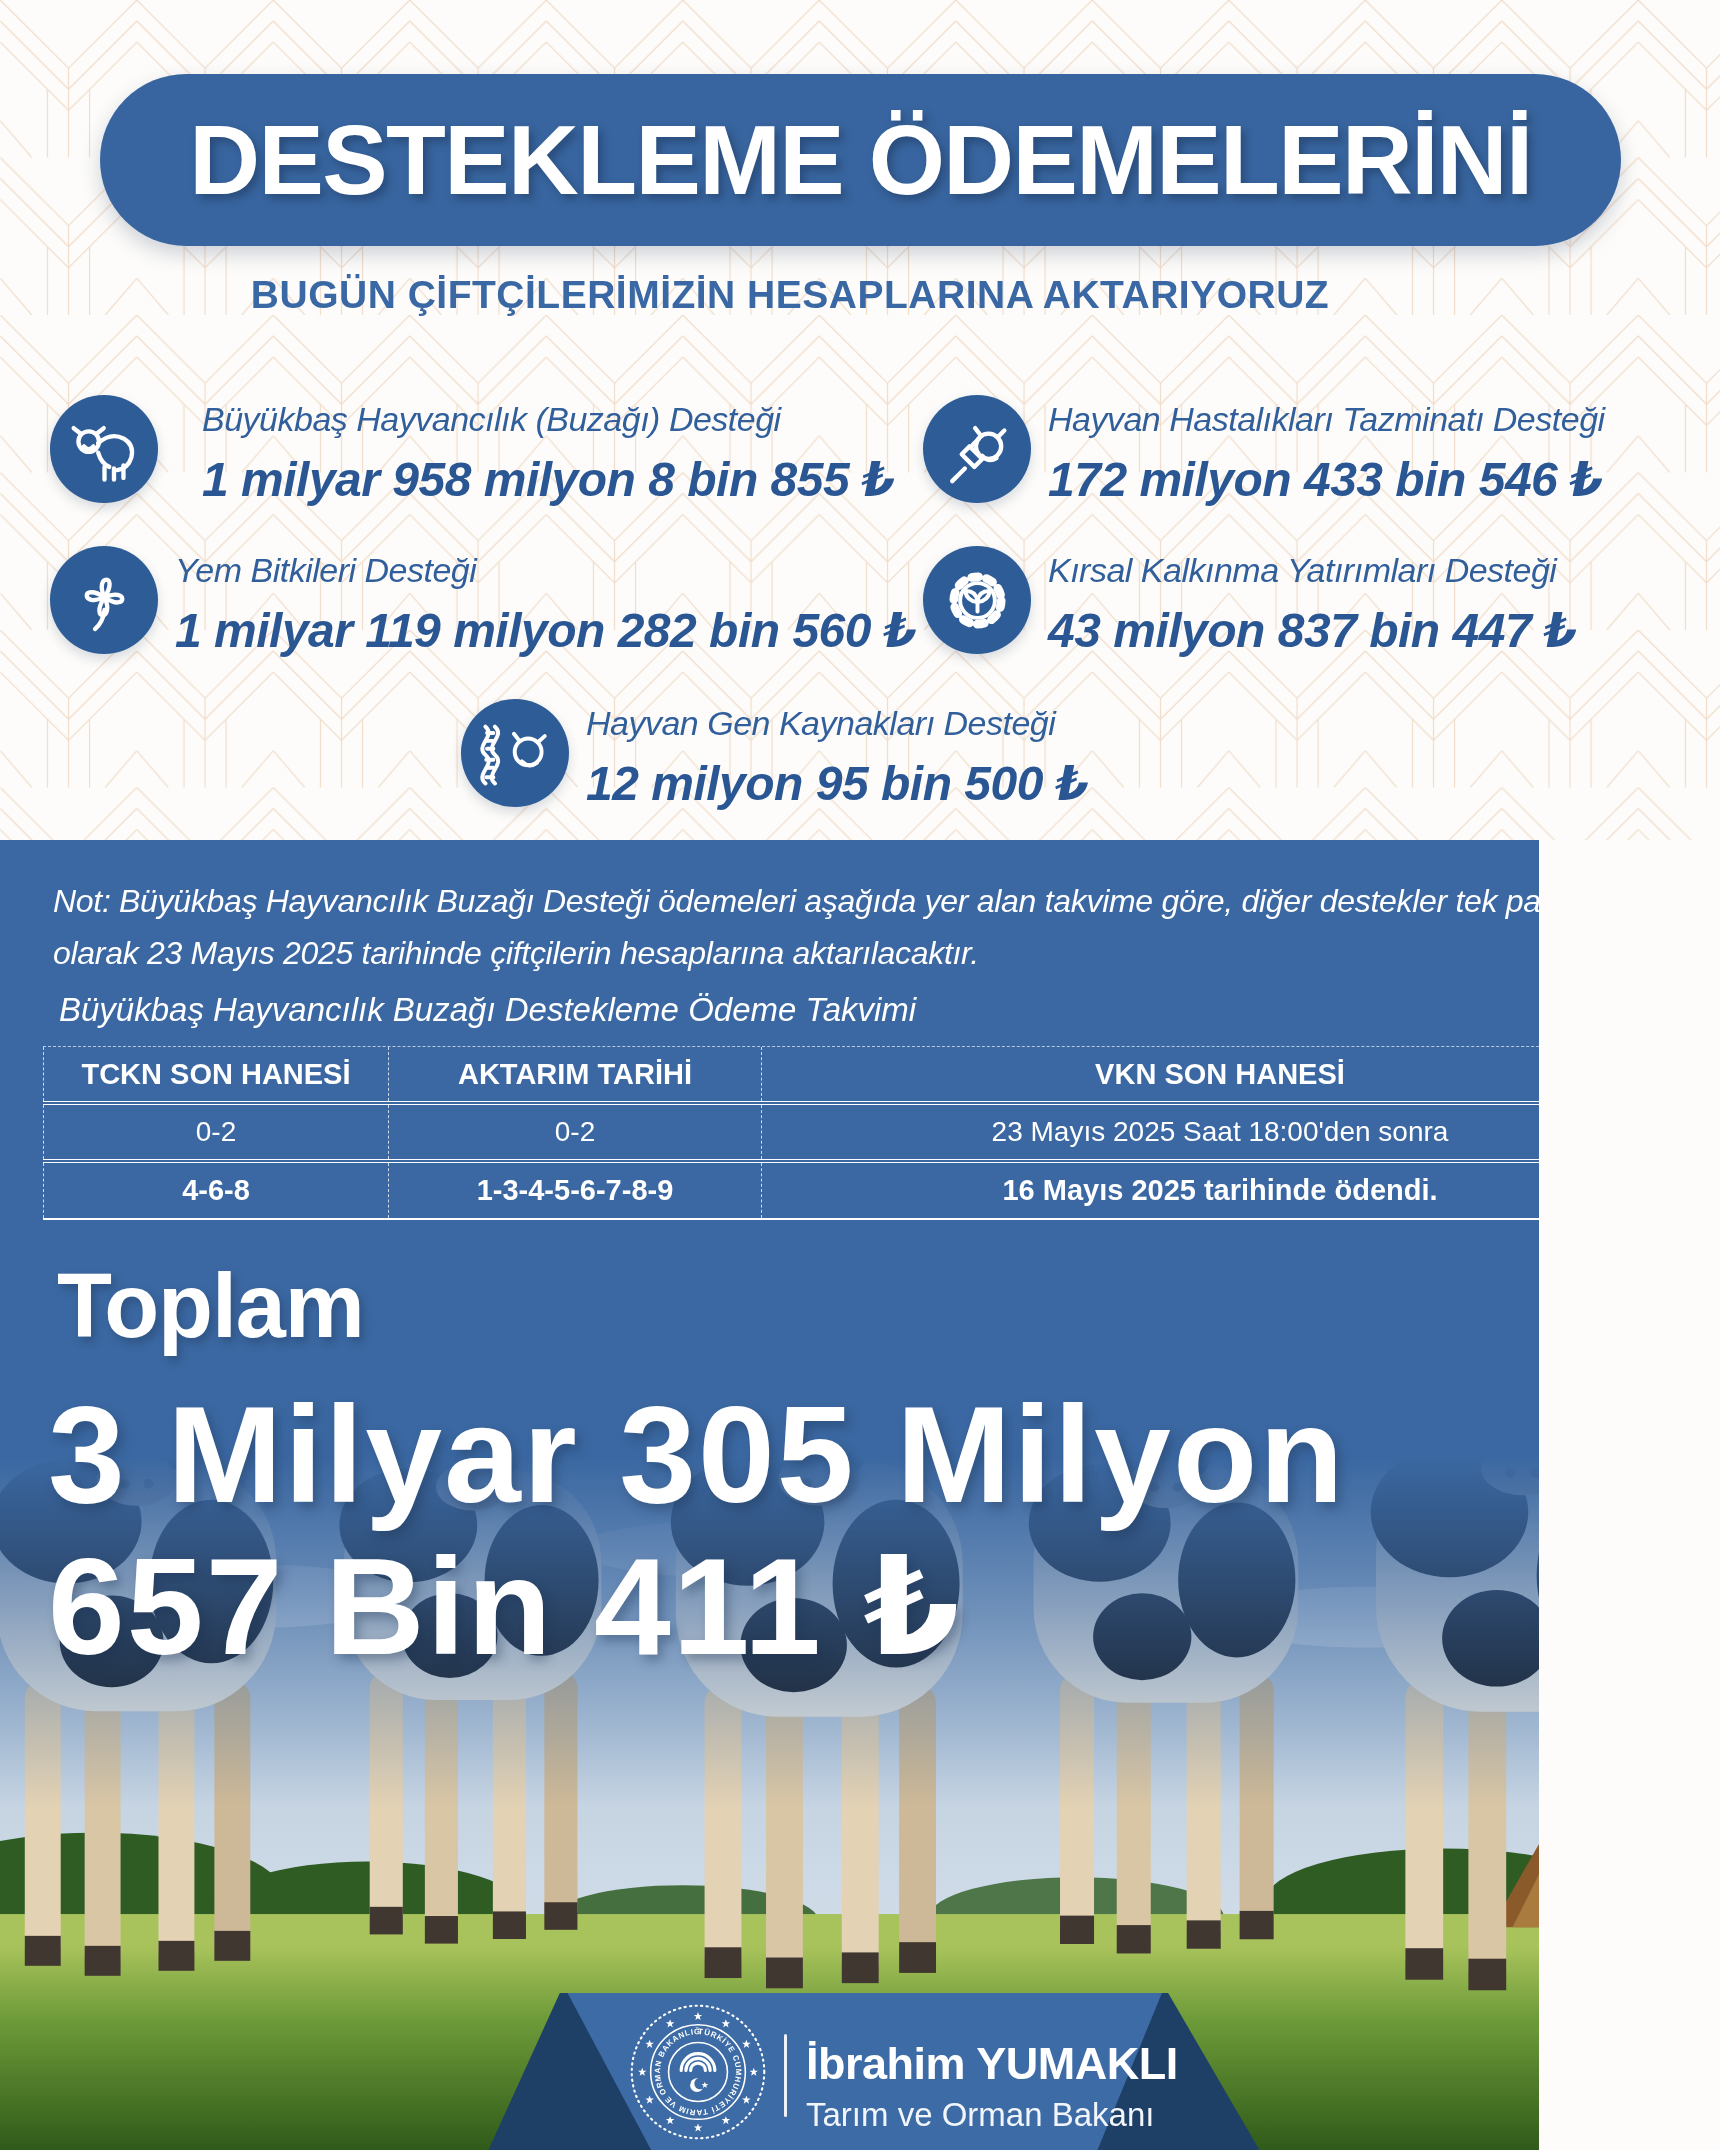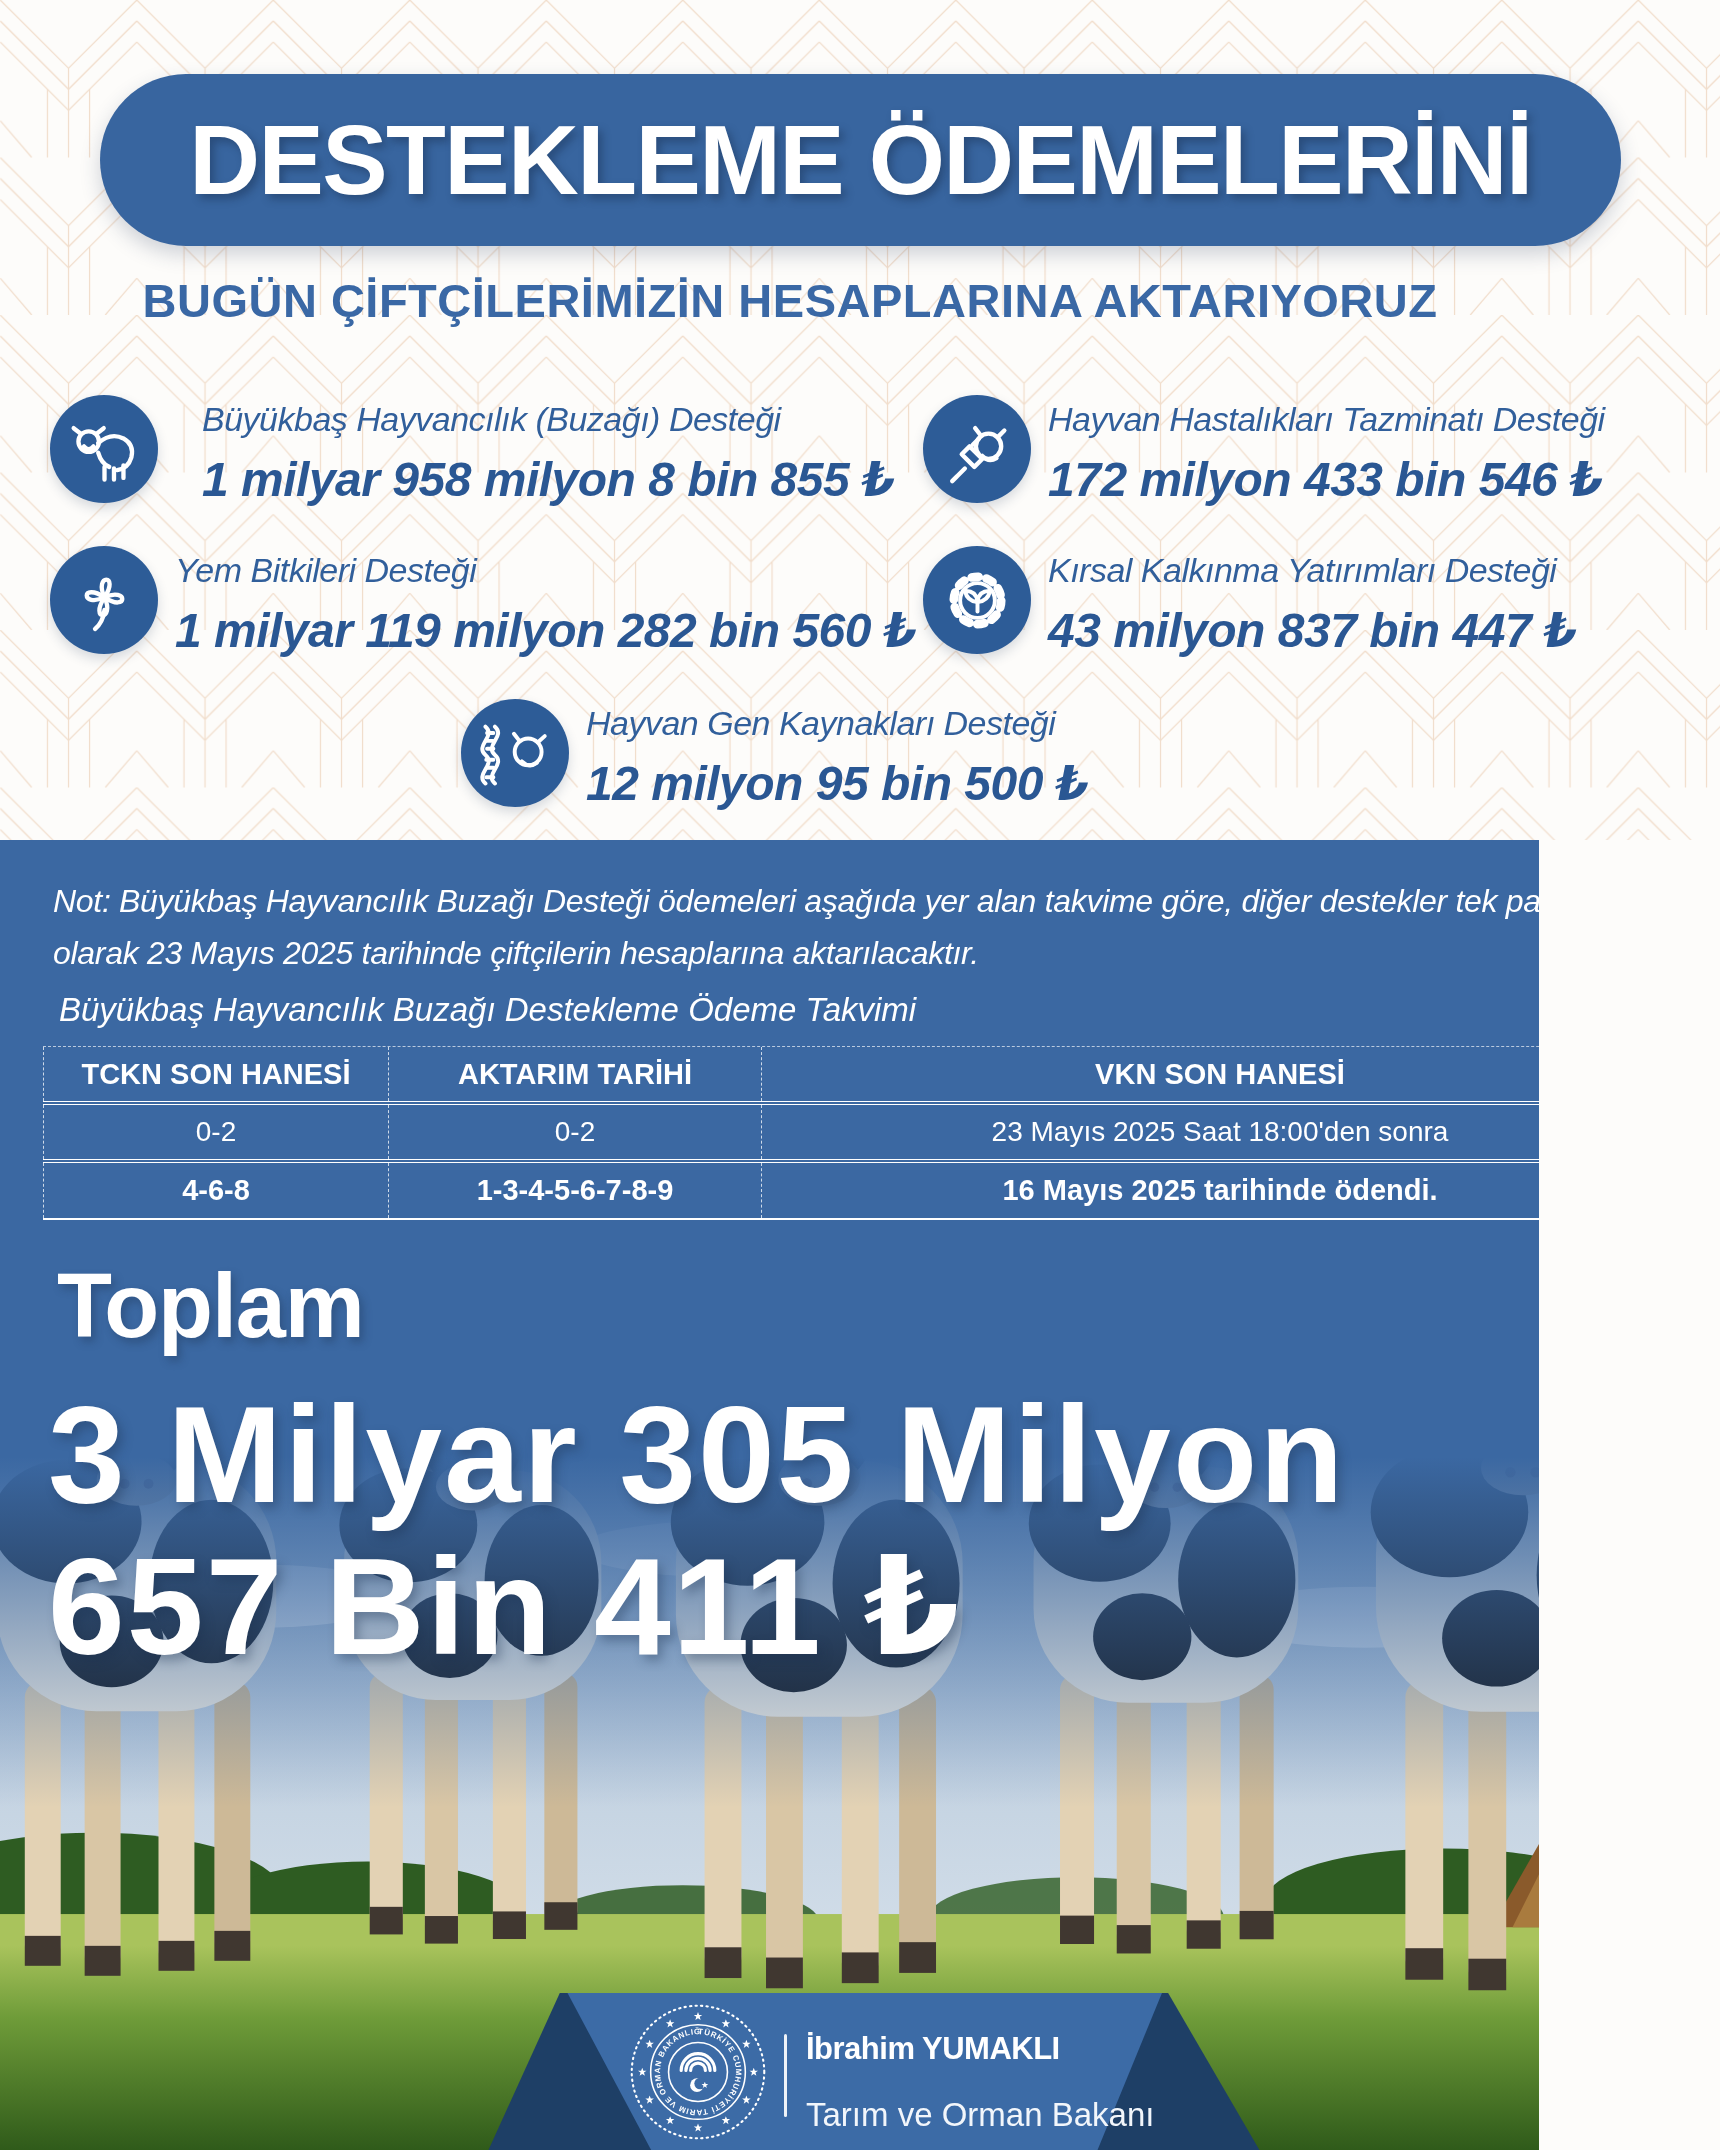--- a/index.html
+++ b/index.html
@@ -11,21 +11,21 @@
   .pattern-layer { position:absolute; left:0; top:0; width:1721px; height:840px; z-index:0; }
 
   
   .banner { position:absolute; left:100px; top:74px; width:1521px; height:172px;
             background:#38659f; border-radius:92px; z-index:2;
             box-shadow:0 8.4px 20px rgba(40,60,95,.22);
             display:flex; align-items:center; justify-content:center; }
   .banner-title { color:#fff; font-weight:bold; font-size:98px; letter-spacing:-1.6px;
                   text-shadow:4.2px 5.3px 8.4px rgba(20,40,70,.40); white-space:nowrap; }
   .subtitle { position:absolute; left:0; top:273px; width:1580px; text-align:center;
-              color:#3a68a5; font-weight:bold; font-size:47px; letter-spacing:0.5px; z-index:2; }
+              color:#3a68a5; font-weight:bold; font-size:39px; letter-spacing:0.5px; z-index:2; }
 
   
   .support-item { position:absolute; display:flex; align-items:flex-start; gap:17px; z-index:2; }
   .support-icon-circle { width:108px; height:108px; border-radius:50%; background:#2d5c97; flex:0 0 auto;
                          display:flex; align-items:center; justify-content:center;
                          box-shadow:0 5.3px 11.6px rgba(40,60,95,.18); }
   .support-icon-circle svg { width:79px; height:79px; }
   .support-text { padding-top:5.3px; }
   .support-label { color:#315f9b; font-size:34px; font-style:italic; letter-spacing:-0.5px; white-space:nowrap; }
   .support-amount { color:#2a5793; font-size:48px; font-weight:bold; font-style:italic;
@@ -72,22 +72,22 @@
 
   
   .footer-badge { position:absolute; left:488px; top:1993px; width:772px; height:158px; z-index:10; }
   .badge-outer { position:absolute; inset:0; background:#1e3f66;
                  clip-path:polygon(9.3% 0, 88.1% 0, 100% 100%, 0 100%); }
   .badge-inner { position:absolute; inset:0; background:#3c6ba6;
                  clip-path:polygon(10.3% 0, 87.3% 0, 78.9% 100%, 21.2% 100%); }
   .badge-emblem { position:absolute; left:139px; top:7.9px; width:142px; height:142px; }
   .badge-sep { position:absolute; left:296px; top:41px; width:2.6px; height:83px;
                background:rgba(255,255,255,.92); border-radius:1.6px; }
-  .badge-name { position:absolute; left:318px; top:38px; color:#fff; font-weight:bold;
-                font-size:31px; letter-spacing:-0.5px; white-space:nowrap; }
+  .badge-name { position:absolute; left:318px; top:45px; color:#fff; font-weight:bold;
+                font-size:45px; letter-spacing:-0.5px; white-space:nowrap; }
   .badge-role { position:absolute; left:318px; top:103px; color:#f2f6fb; font-size:33px;
                 letter-spacing:0; white-space:nowrap; }
 </style>
 </head>
 <body>
 
 <div id="poster">
 
   <svg class="pattern-layer" xmlns="http://www.w3.org/2000/svg" viewBox="0 0 3277 1600" width="1721" height="840">
     <defs>

